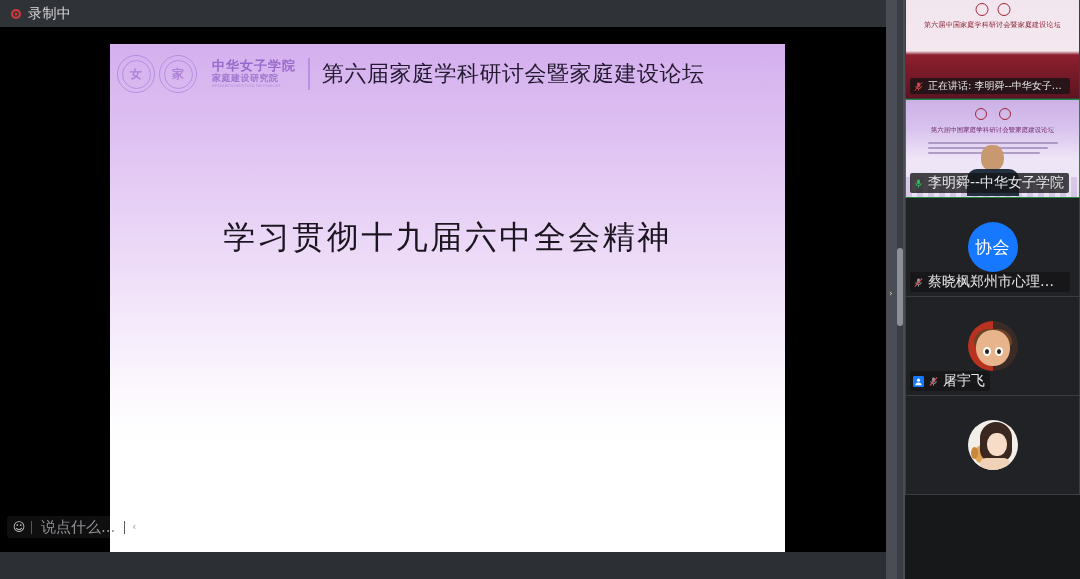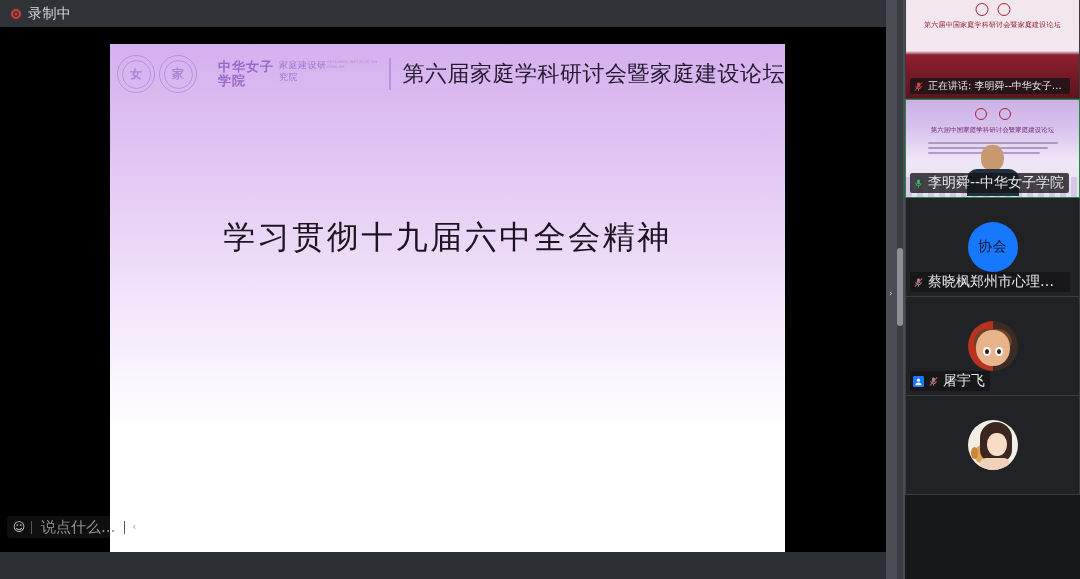--- a/index.html
+++ b/index.html
@@ -45,23 +45,23 @@
     border: 1.6px solid #9c6fd0; opacity: .55;
     display: flex; align-items: center; justify-content: center;
     position: relative; flex: 0 0 auto;
   }
   .seal::after{
     content:""; position:absolute; inset:3.5px; border-radius:50%;
     border:1px solid #9c6fd0;
   }
   .seal span { font-size: 12px; color: #8b5bc4; font-weight: bold; line-height:1; }
   .seal2 { margin-left: -2px; }
-  .logo-text { display: flex; flex-direction: row; margin-left: 15px; }
+  .logo-text { display: flex; flex-direction: column; margin-left: 9px; }
   .logo-cn { font-size: 13px; color: #8d5cc6; letter-spacing: 1px; line-height: 1.05; opacity:.85; font-weight:bold;}
-  .logo-cn2 { font-size: 9px; color: #9266c9; letter-spacing: .5px; line-height: 1.25; opacity:.8;}
+  .logo-cn2 { font-size: 9px; color: #9266c9; letter-spacing: .5px; line-height: 1.25; opacity:.8;font-weight:bold;}
   .logo-en { font-size: 3.6px; color: #9d79c9; letter-spacing: .2px; line-height: 1.4; opacity:.8;}
   .logo-div { width: 2px; height: 32px; background: #b083dd; margin: 0 6px; opacity:.75;}
   .slide-head-title {
     font-size: 22px; color: #241a31; letter-spacing: .5px;
     font-family: "DejaVu Sans", sans-serif; white-space: nowrap;
   }
   .slide-title {
     position: absolute; left: 0; top: 172px; width: 100%;
     text-align: center; color: #1b1520;
     font-size: 32px; line-height: 1.37; letter-spacing: 2.5px;
@@ -131,23 +131,23 @@
     color: #e7e8ea; font-size: 14px; white-space: nowrap;
     overflow: hidden; text-overflow: ellipsis;
   }
   .tile-name.speaking { font-size: 10px; }
   .ico { width: 11px; height: 11px; flex: 0 0 auto; display:block; }
 
   
   .avatar-circle {
     position: absolute; left: 50%; top: 50%; transform: translate(-50%,-50%);
     width: 50px; height: 50px; border-radius: 50%;
-    background: #1677ff; color: #0f172a;
+    background: #1677ff; color: #ffffff;
     display: flex; align-items: center; justify-content: center;
-    font-size: 14px; letter-spacing: .5px;
+    font-size: 17px; letter-spacing: .5px;
   }
   .avatar-img {
     position: absolute; left: 50%; top: 50%; transform: translate(-50%,-50%);
     width: 50px; height: 50px; border-radius: 50%; overflow: hidden;
   }
   .tile-dark { background: #212226; }
 
   
   .photo1 {
     position: absolute; inset: 0;

